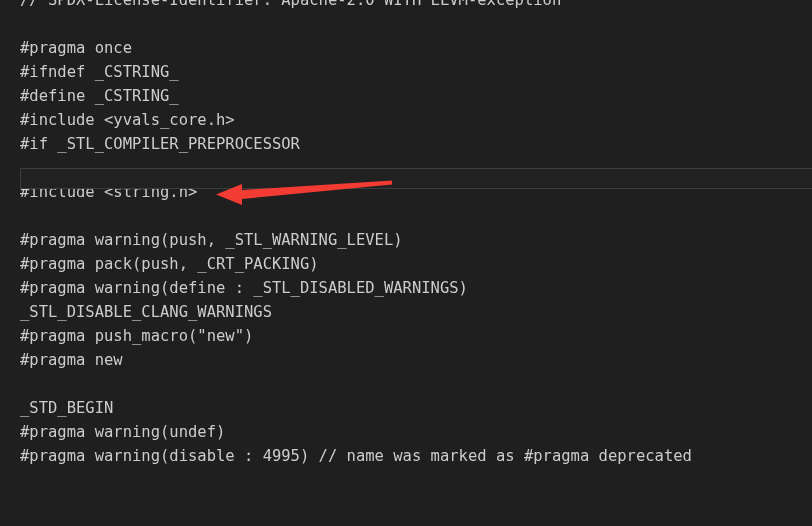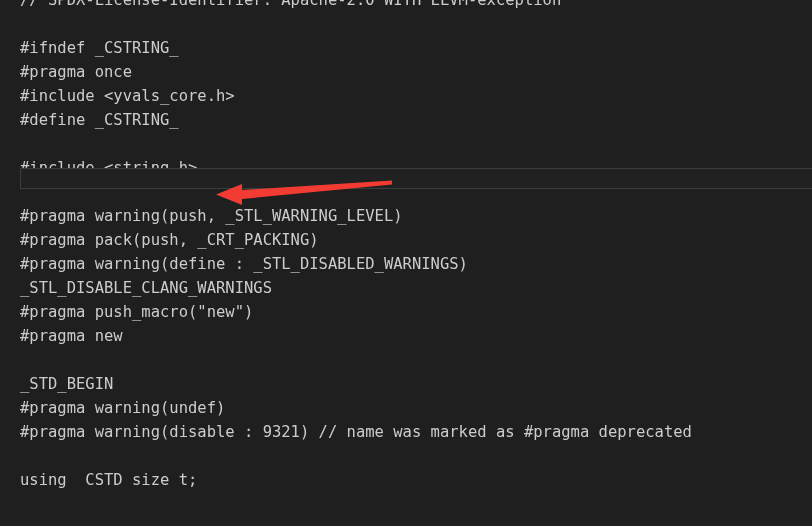--- a/index.html
+++ b/index.html
@@ -74,37 +74,38 @@
   }
 </style>
 </head>
 <body>
 
 <div id="editor">
 
   <div id="code-lines">
       <div class="code-line">// SPDX-License-Identifier: Apache-2.0 WITH LLVM-exception</div>
       <div class="code-line blank"></div>
+      <div class="code-line">#pragma once</div>
       <div class="code-line">#ifndef _CSTRING_</div>
-      <div class="code-line">#pragma once</div>
+      <div class="code-line">#define _CSTRING_</div>
       <div class="code-line">#include &lt;yvals_core.h&gt;</div>
-      <div class="code-line">#define _CSTRING_</div>
+      <div class="code-line">#if _STL_COMPILER_PREPROCESSOR</div>
       <div class="code-line blank"></div>
       <div class="code-line">#include &lt;string.h&gt;</div>
       <div class="code-line blank"></div>
       <div class="code-line">#pragma warning(push, _STL_WARNING_LEVEL)</div>
       <div class="code-line">#pragma pack(push, _CRT_PACKING)</div>
       <div class="code-line">#pragma warning(define : _STL_DISABLED_WARNINGS)</div>
       <div class="code-line">_STL_DISABLE_CLANG_WARNINGS</div>
       <div class="code-line">#pragma push_macro("new")</div>
       <div class="code-line">#pragma new</div>
       <div class="code-line blank"></div>
       <div class="code-line">_STD_BEGIN</div>
       <div class="code-line">#pragma warning(undef)</div>
-      <div class="code-line">#pragma warning(disable : 9321) // name was marked as #pragma deprecated</div>
+      <div class="code-line">#pragma warning(disable : 4995) // name was marked as #pragma deprecated</div>
       <div class="code-line blank"></div>
       <div class="code-line">using _CSTD size_t;</div>
       <div class="code-line">using _CSTD memchr;</div>
     </div>
 
   <div id="current-line-box"></div>
 
   <div id="arrow-annotation">
     <svg width="180" height="34" viewBox="0 0 180 34" xmlns="http://www.w3.org/2000/svg">
       <polygon points="2,14.5 28,4 28,10 178,0.5 178,4.5 28,19 28,25" fill="#f23b32"></polygon>

